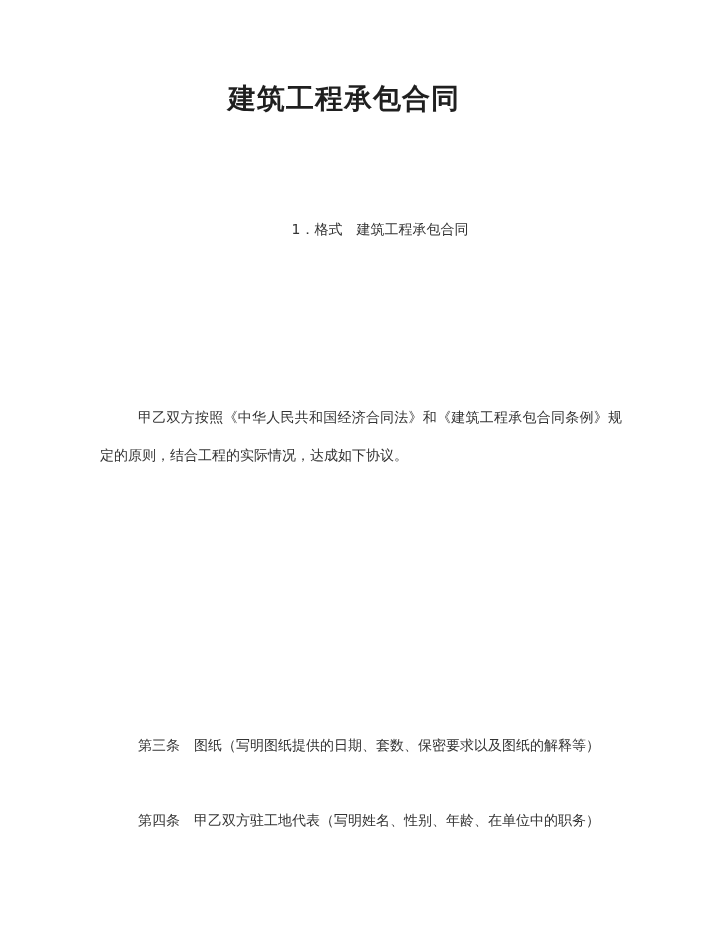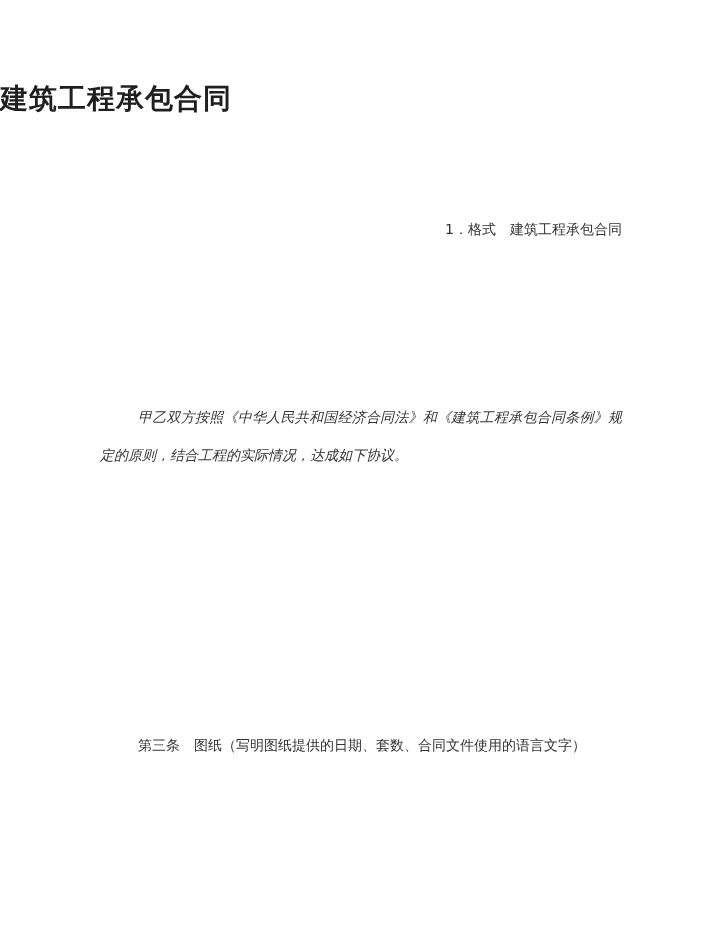--- a/index.html
+++ b/index.html
@@ -9,43 +9,45 @@
     height:931px;
     background:#ffffff;
     overflow:hidden;
     color:#333333;
     font-family:"DejaVu Sans","Liberation Sans",sans-serif;
   }
   .doc-title{
     position:absolute;
     top:79px;left:0;width:592px;
     margin:0;
+    text-align:center;
     font-size:28px;
     line-height:40px;
     font-weight:bold;
     letter-spacing:1px;
     color:#1f1f1f;
     font-family:"DejaVu Serif","Liberation Serif",serif;
+    padding-left:48px;
   }
   .para{
     position:absolute;
     left:100px;
     width:522px;
     margin:0;
     font-size:14px;
     line-height:38px;
     text-indent:38px;
     text-align:justify;
     color:#333333;
   }
-  .single{text-align:right;white-space:nowrap;}
+  .single{text-align:center;white-space:nowrap;}
   .pos-heading{top:210px;}
   .pos-party-a{top:286px;}
   .pos-party-b{top:326px;}
-  .pos-preamble{top:398px;font-style:italic;}
+  .pos-preamble{top:398px;}
   .pos-art1{top:503px;}
   .pos-art2{top:613px;}
   .pos-art3{top:726px;}
   .pos-art4{top:801px;}
   .blank{
     display:inline-block;
     width:125px;
     height:14px;
     border-bottom:1px solid #4a4a4a;
     margin:0 5px 0 2px;
@@ -61,17 +63,20 @@
 
   <div class="para single pos-heading">1．格式　建筑工程承包合同</div>
 
 
 
   <p class="para pos-preamble">甲乙双方按照《中华人民共和国经济合同法》和《建筑工程承包合同条例》规定的原则，结合工程的实际情况，达成如下协议。</p>
 
 
 
   <p class="para pos-art3">
-    <span class="art-num">第三条</span><span>图纸（写明图纸提供的日期、套数、合同文件使用的语言文字）</span>
+    <span class="art-num">第三条</span><span>图纸（写明图纸提供的日期、套数、保密要求以及图纸的解释等）</span>
   </p>
 
+  <p class="para pos-art4">
+    <span class="art-num">第四条</span><span>甲乙双方驻工地代表（写明姓名、性别、年龄、在单位中的职务）</span>
+  </p>
 
 </div>
 
 </body></html>

